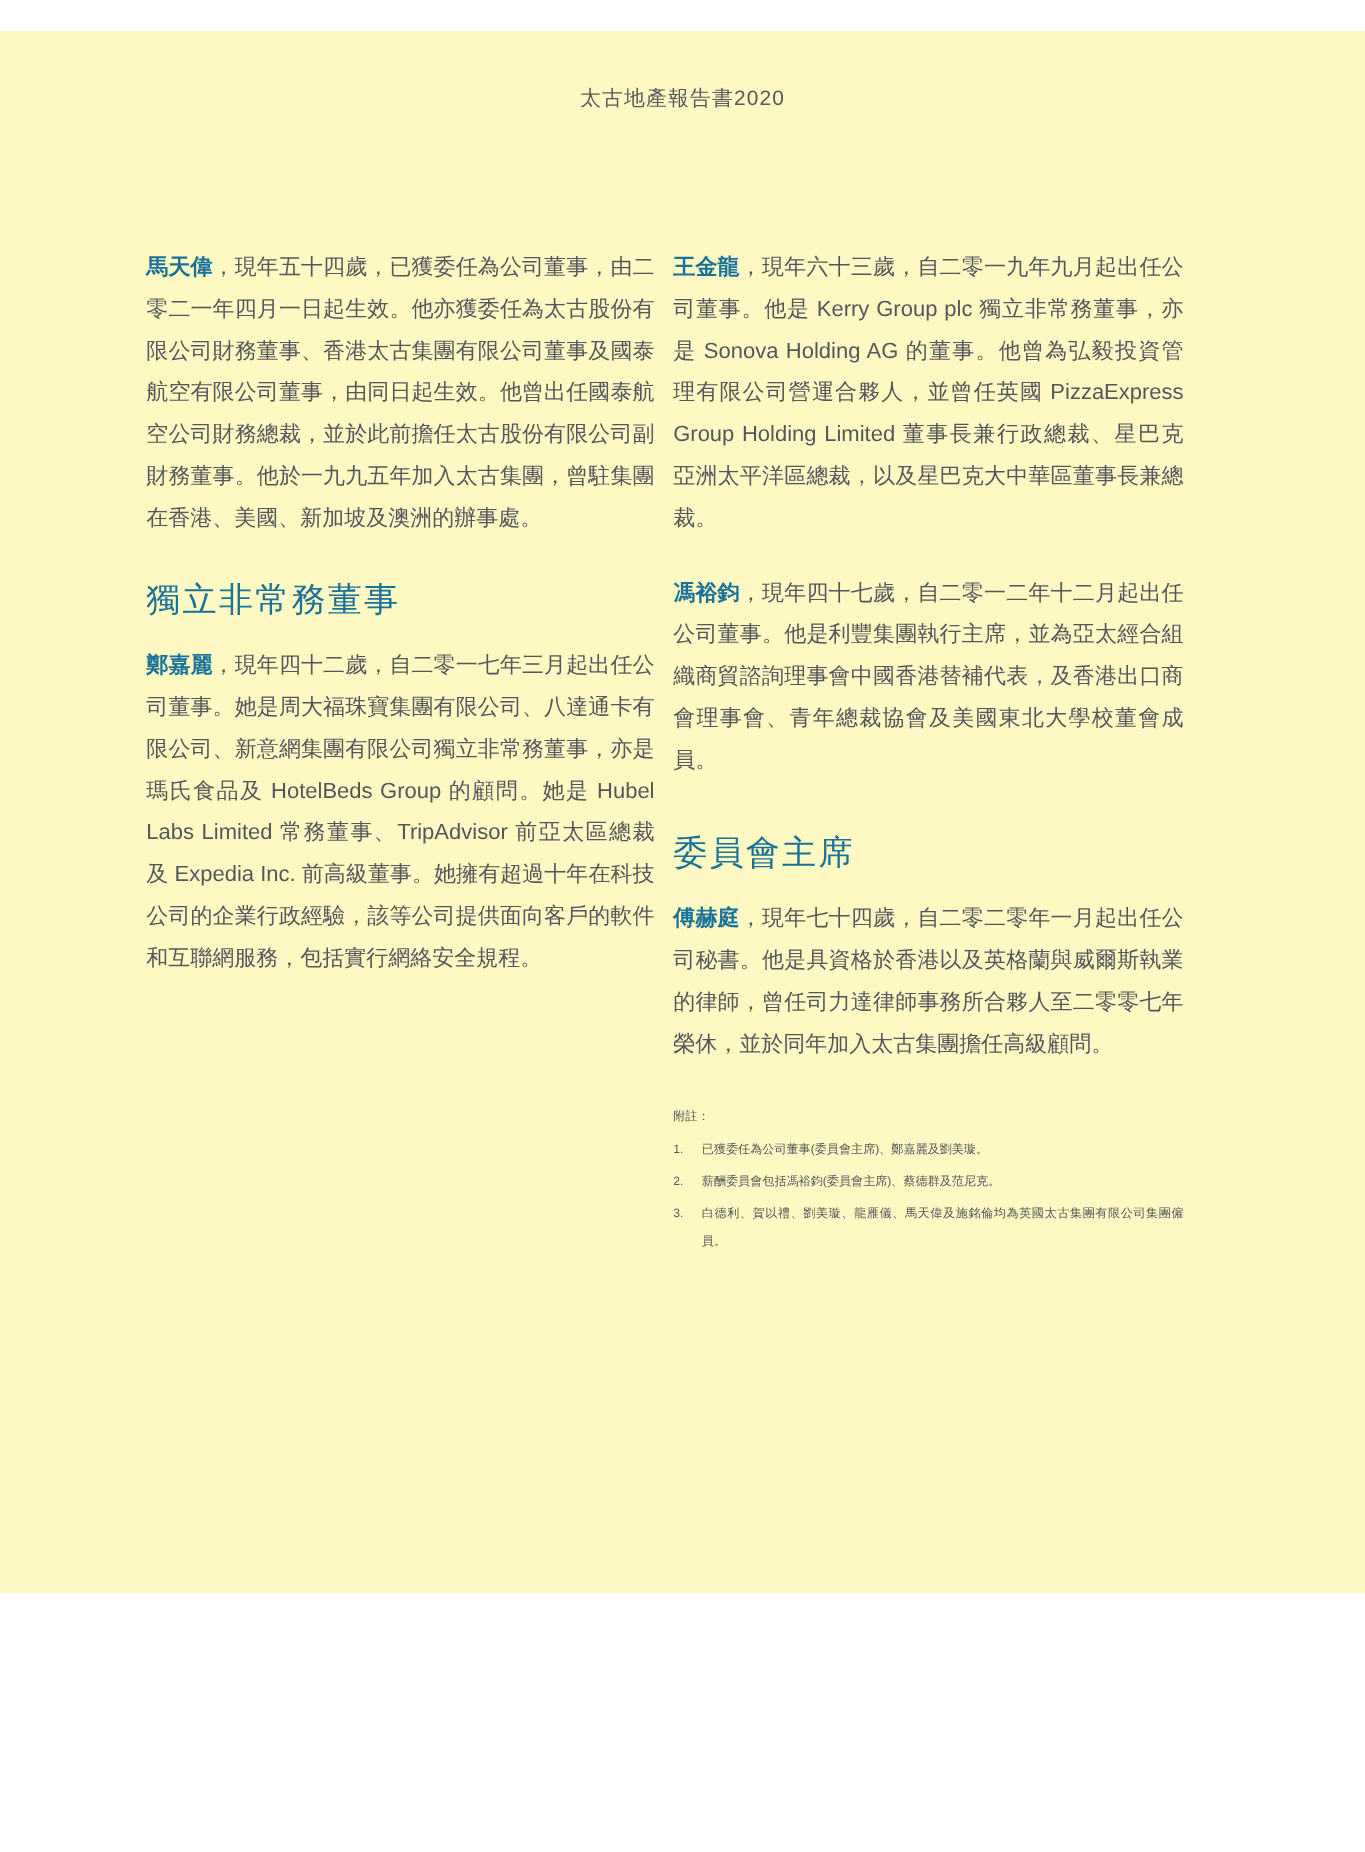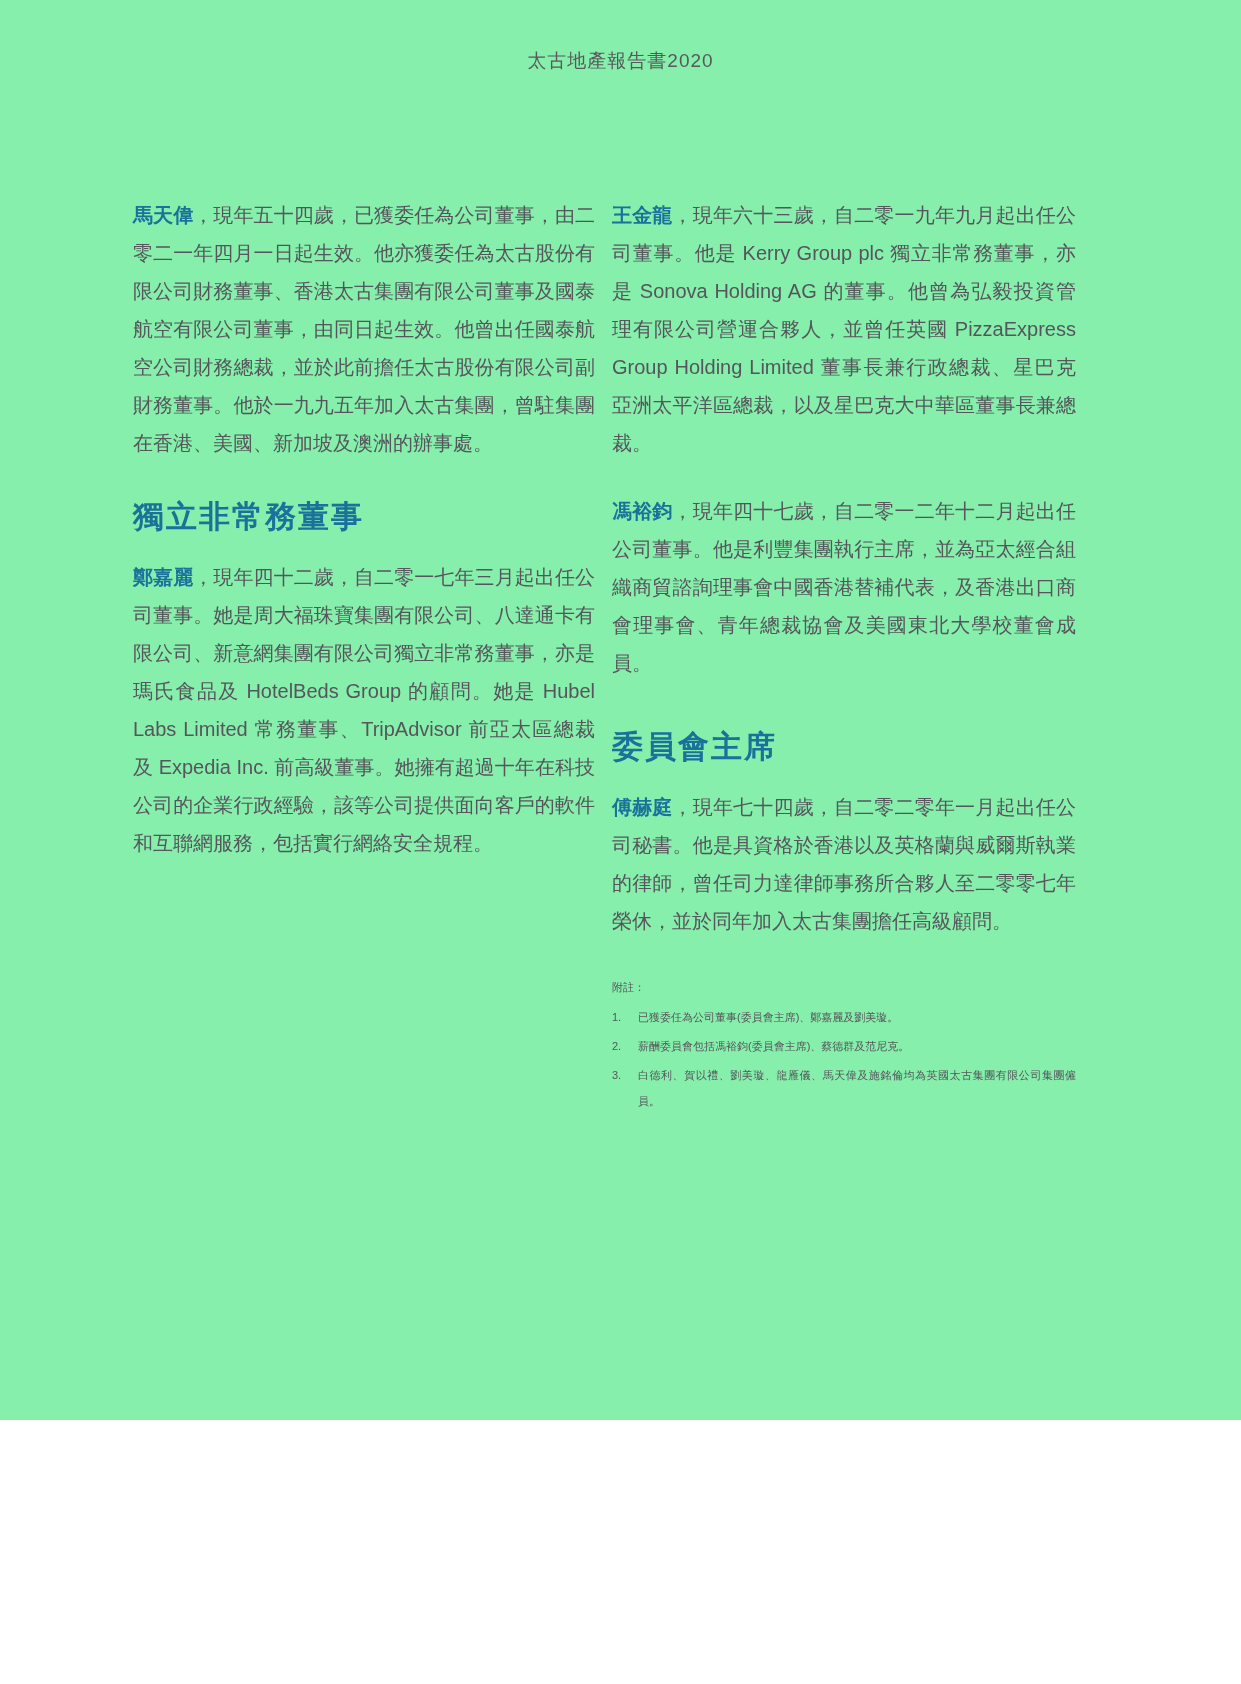--- a/index.html
+++ b/index.html
@@ -7,22 +7,23 @@
   body {
     font-family: "Liberation Sans", sans-serif;
     width: 1241px;
     height: 1684px;
     position: relative;
   }
   .page {
     position: relative;
     width: 1241px;
     height: 1420px;
-    background: #86efac;
+    background: #fef9c3;
     overflow: hidden;
+    margin-top: 28px;
   }
   .doc-header {
     position: absolute;
     top: 48px;
     left: 0;
     width: 100%;
     text-align: center;
     font-size: 19px;
     color: #58595b;
     letter-spacing: 1px;
@@ -39,21 +40,21 @@
     text-align: justify;
     color: #55565b;
     margin: 0 0 30px 0;
   }
   p.bio .person-name {
     color: #1a7199;
     font-weight: 700;
   }
   h2.section-heading {
     font-size: 31px;
-    font-weight: 700;
+    font-weight: 400;
     color: #1a7199;
     letter-spacing: 2px;
     margin: 44px 0 20px 0;
   }
   .col-left h2.section-heading { margin-top: 34px; }
   .notes {
     margin-top: 34px;
     font-size: 11px;
     line-height: 26px;
     color: #55565b;

